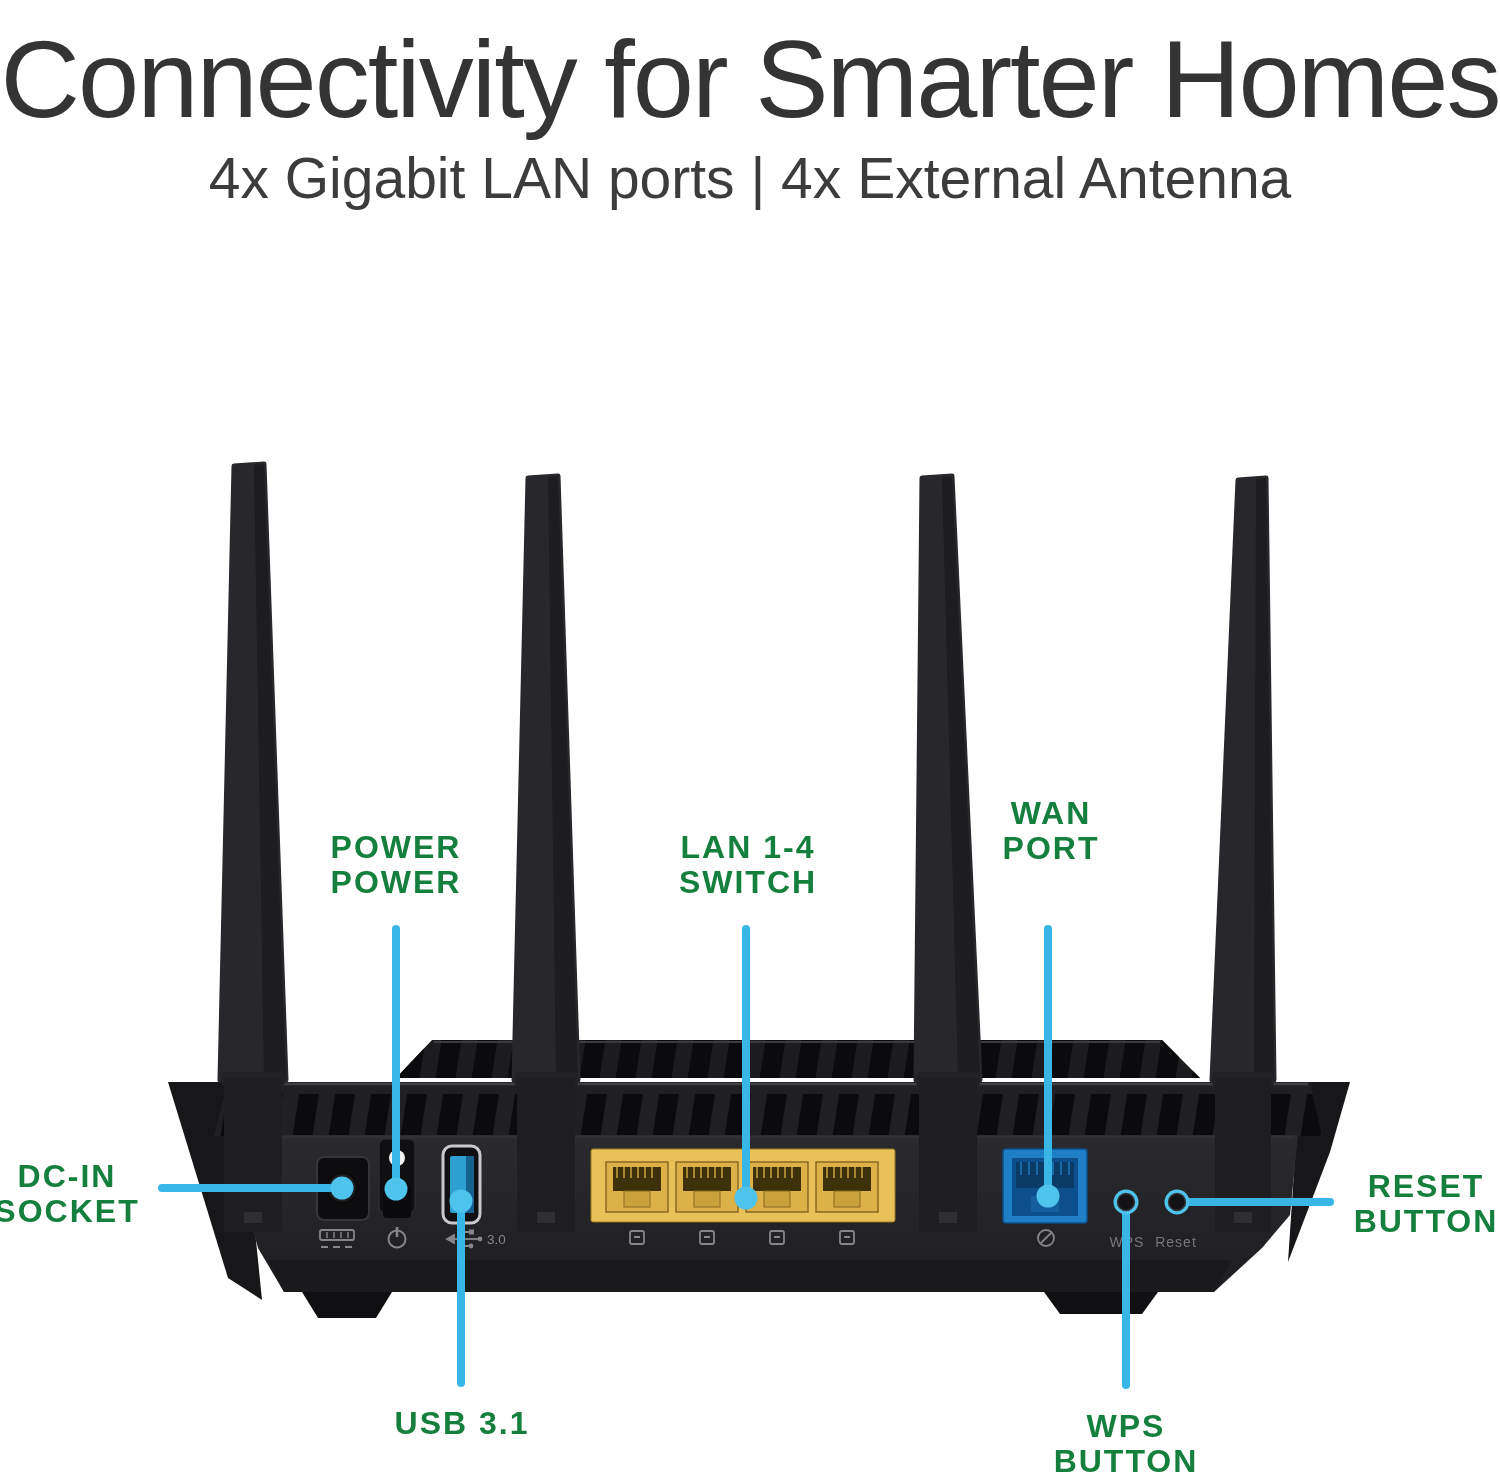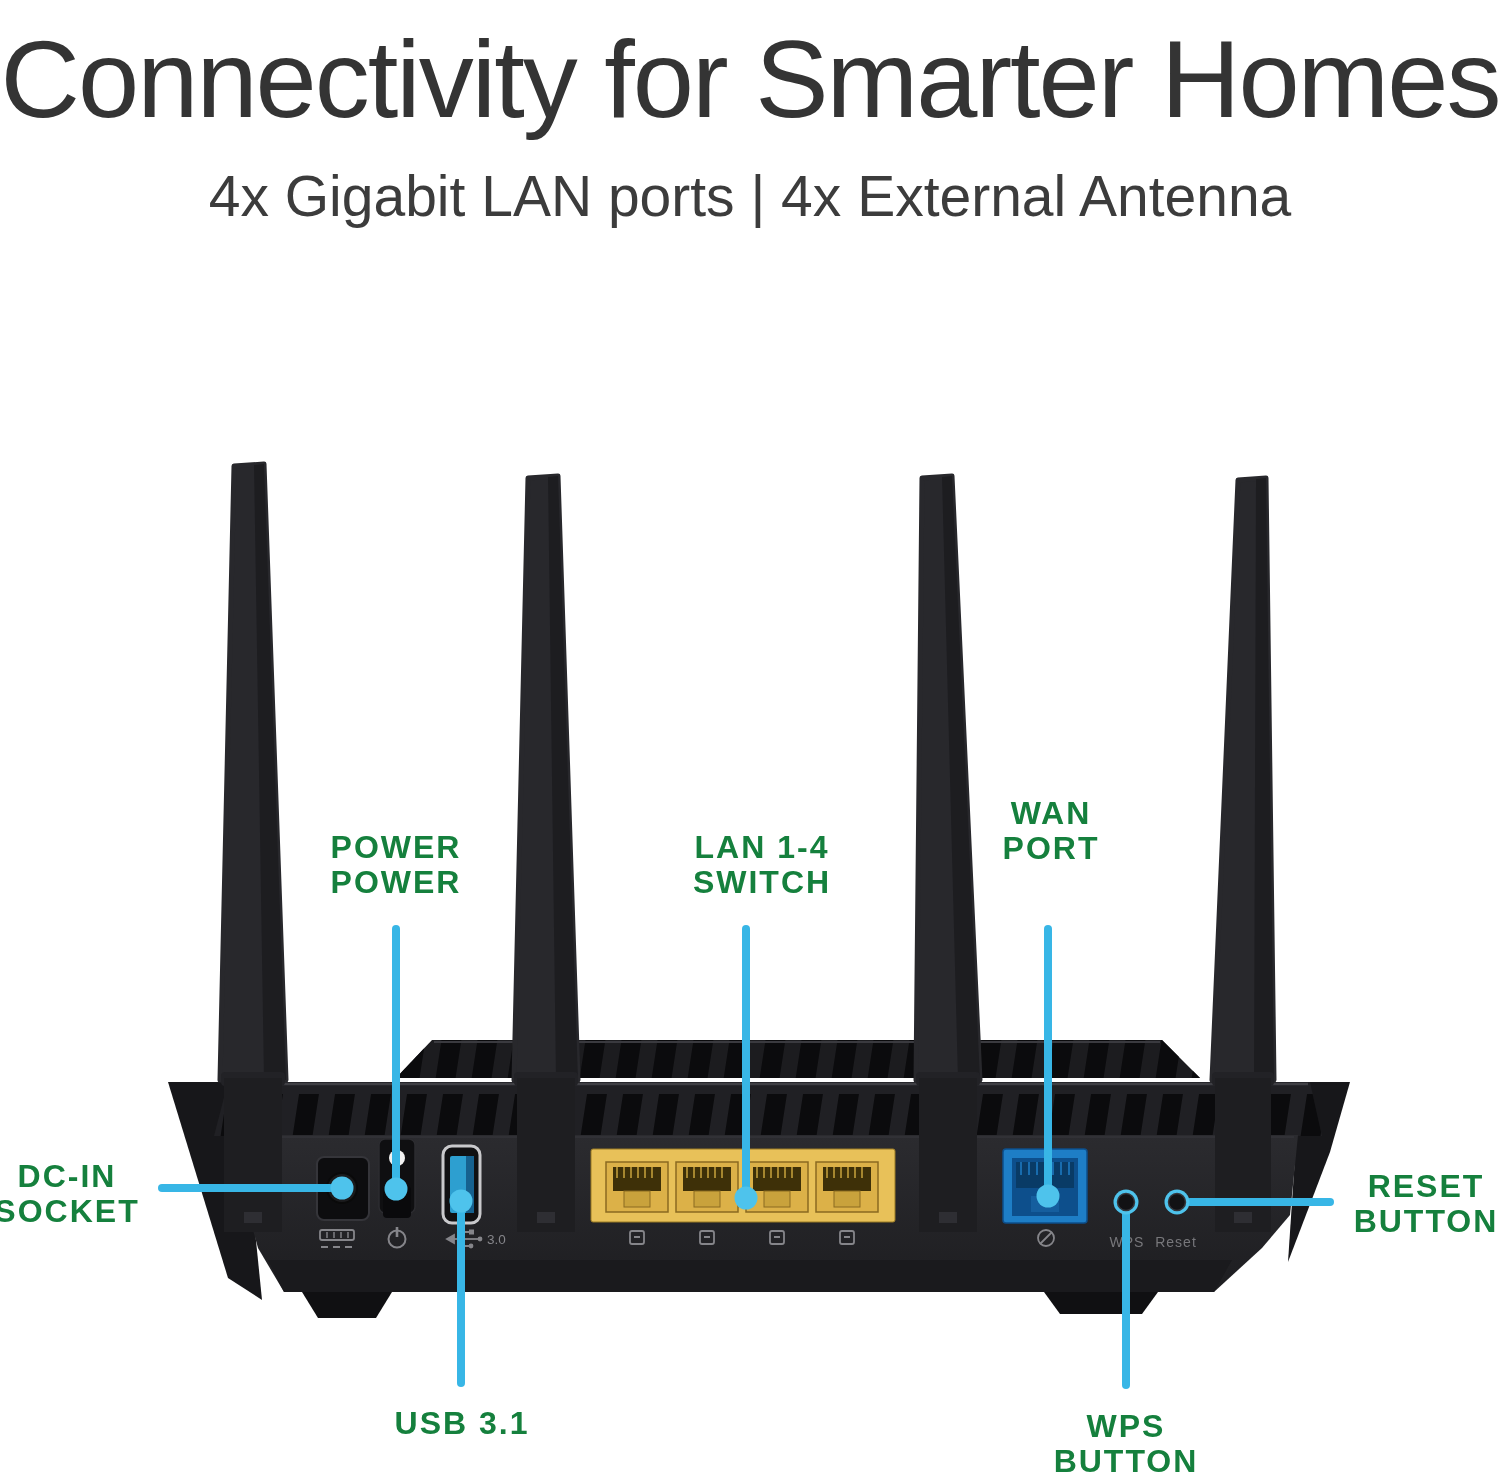--- a/index.html
+++ b/index.html
@@ -2,21 +2,21 @@
 <html><head>
 <meta charset="utf-8">
 <style>
   html,body{margin:0;padding:0;background:#ffffff;}
   body{width:1500px;height:1477px;position:relative;overflow:hidden;
        font-family:"Liberation Sans", sans-serif;}
   .stage{position:absolute;inset:0;}
   .title{position:absolute;left:0;right:0;top:24px;text-align:center;
          font-size:110px;font-weight:400;color:#343434;letter-spacing:-2px;
          line-height:110px;white-space:nowrap;}
-  .subtitle{position:absolute;left:0;right:0;top:167px;text-align:center;
+  .subtitle{position:absolute;left:0;right:0;top:149px;text-align:center;
             font-size:57px;font-weight:400;color:#3c3c3c;line-height:58px;
             white-space:nowrap;}
   .callout{position:absolute;transform:translateX(-50%);text-align:center;
            font-size:32px;font-weight:700;color:#15803d;line-height:35px;
            letter-spacing:2px;white-space:nowrap;}
   svg{position:absolute;left:0;top:0;}
   .lbl-line{display:block;}
 </style>
 </head>
 <body>
@@ -221,21 +221,21 @@
   </svg>
 
   <div class="title">Connectivity for Smarter Homes</div>
   <div class="subtitle">4x Gigabit LAN ports | 4x External Antenna</div>
 
   <div class="callout" style="left:396px; top:830px;">
     <span class="lbl-line">POWER</span>
     <span class="lbl-line">POWER</span>
   </div>
 
-  <div class="callout" style="left:748px; top:830px;margin-left:14px;">
+  <div class="callout" style="left:748px; top:830px;">
     <span class="lbl-line">LAN 1-4</span>
     <span class="lbl-line">SWITCH</span>
   </div>
 
   <div class="callout" style="left:1051px; top:796px;">
     <span class="lbl-line">WAN</span>
     <span class="lbl-line">PORT</span>
   </div>
 
   <div class="callout" style="left:67px; top:1159px;">

